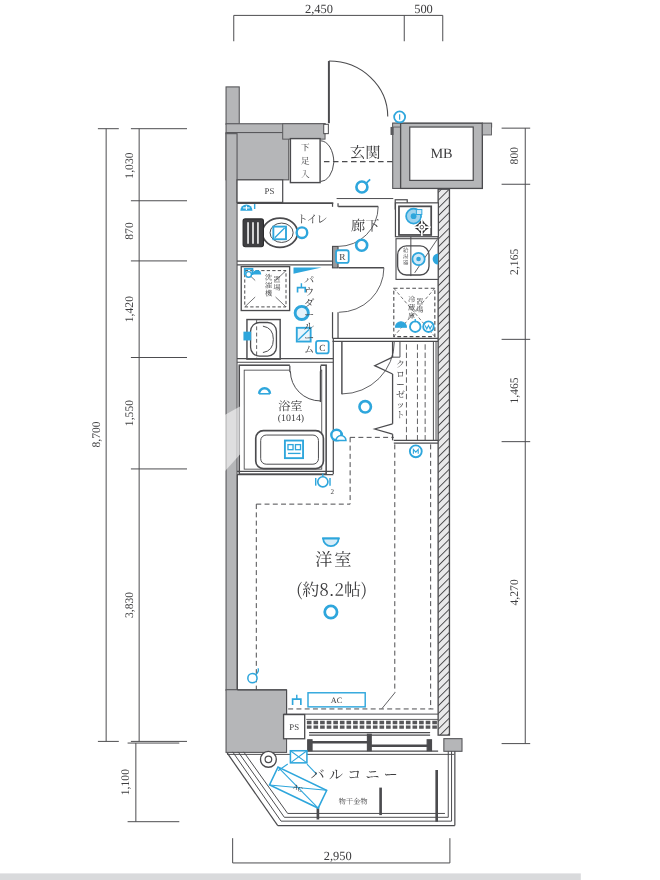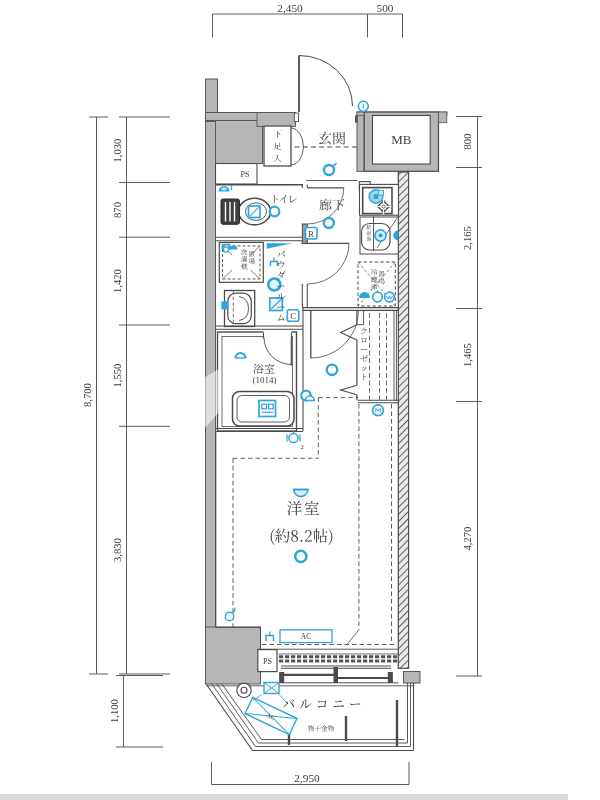--- a/index.html
+++ b/index.html
@@ -1,17 +1,17 @@
 <!DOCTYPE html>
 <html><head>
 <meta charset="utf-8">
 <style>
 html,body{margin:0;padding:0;background:#ffffff;}
 #page{position:relative;width:528px;height:800px;background:#ffffff;overflow:hidden;
-font-family:"Liberation Serif", serif;padding-left:40px;}
+font-family:"Liberation Serif", serif;}
 svg{position:absolute;left:0;top:0;}
 text{font-family:"Liberation Serif", serif;fill:#3c3c3e;}
 </style>
 </head>
 <body>
 <div id="page">
 <svg width="600" height="800" viewBox="0 0 600 800">
 <defs>
 <pattern id="hatch" width="5" height="5" patternUnits="userSpaceOnUse" patternTransform="rotate(45)">
 <rect width="5" height="5" fill="#e9e9ea"></rect>

